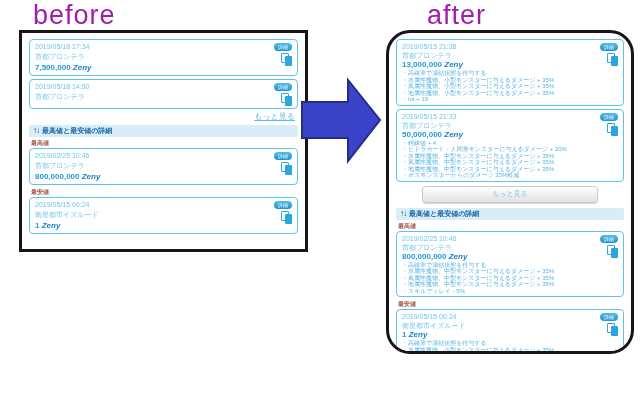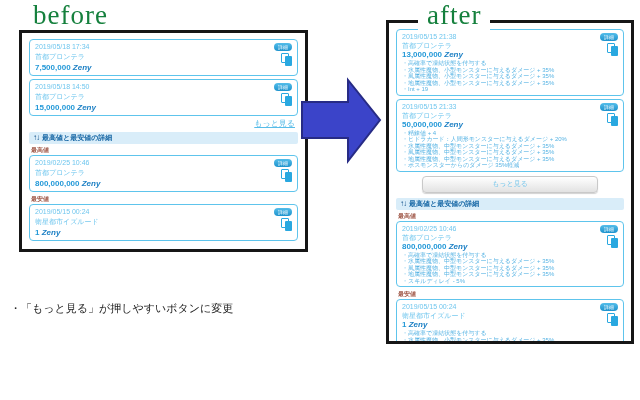--- a/index.html
+++ b/index.html
@@ -1,23 +1,23 @@
 <!DOCTYPE html>
 <html><head>
 <meta charset="utf-8">
 <style>
   html,body{margin:0;padding:0;}
   body{width:640px;height:400px;position:relative;background:#fff;
        font-family:"Liberation Sans","DejaVu Sans",sans-serif;overflow:hidden;}
 
-  .hand-label{position:absolute;top:0;color:#15803d;font-size:27px;line-height:30px;
-              background:#fff;padding:0 9px;z-index:5;letter-spacing:1px;font-family:Liberation Serif, serif;}
+  .hand-label{position:absolute;top:0;color:#a21caf;font-size:27px;line-height:30px;
+              background:#fff;padding:0 9px;z-index:5;letter-spacing:1px;}
   .frame{position:absolute;border:3px solid #161616;background:#fff;box-sizing:border-box;overflow:hidden;}
   #before-frame{left:19px;top:30px;width:289px;height:222px;}
-  #after-frame{left:386px;top:20px;width:248px;height:324px;}
+  #after-frame{left:386px;top:30px;width:248px;height:324px;border-radius:24px;}
   .panel{padding:6px 7px;}
 
   .card{border:1px solid #5ec4ec;border-radius:4px;background:#fff;margin-bottom:3px;
         padding:2px 5px;display:flex;justify-content:space-between;align-items:flex-start;}
   .card-main{flex:1;min-width:0;}
   .card-date,.card-loc{color:#6fc6ee;font-size:7px;line-height:10px;}
   .card-price{color:#2499d8;font-size:8px;line-height:11px;font-weight:bold;}
   .zeny{font-style:italic;color:#1b7fc4;}
   .after-card .card-date,.after-card .card-loc{line-height:9px;}
   .after-card .card-price{line-height:10px;}
@@ -68,21 +68,20 @@
             <span class="back"></span>
             <span class="front"></span>
           </div>
       </div>
     </div>
 
     <div class="card">
       <div class="card-main">
         <div class="card-date">2019/05/18 14:50</div>
         <div class="card-loc">首都プロンテラ</div>
-        <div class="card-price"><span>15,000,000</span> <span class="zeny">Zeny</span></div>
       </div>
       <div class="card-side">
         <div class="pill">詳細</div>
         <div class="copy-icon">
             <span class="back"></span>
             <span class="front"></span>
           </div>
       </div>
     </div>
 
@@ -227,14 +226,13 @@
             <span class="back"></span>
             <span class="front"></span>
           </div>
       </div>
     </div>
 
   </div>
 </div>
 
 <div class="notes">
-  <div>・「もっと見る」が押しやすいボタンに変更</div>
 </div>
 
 </body></html>

